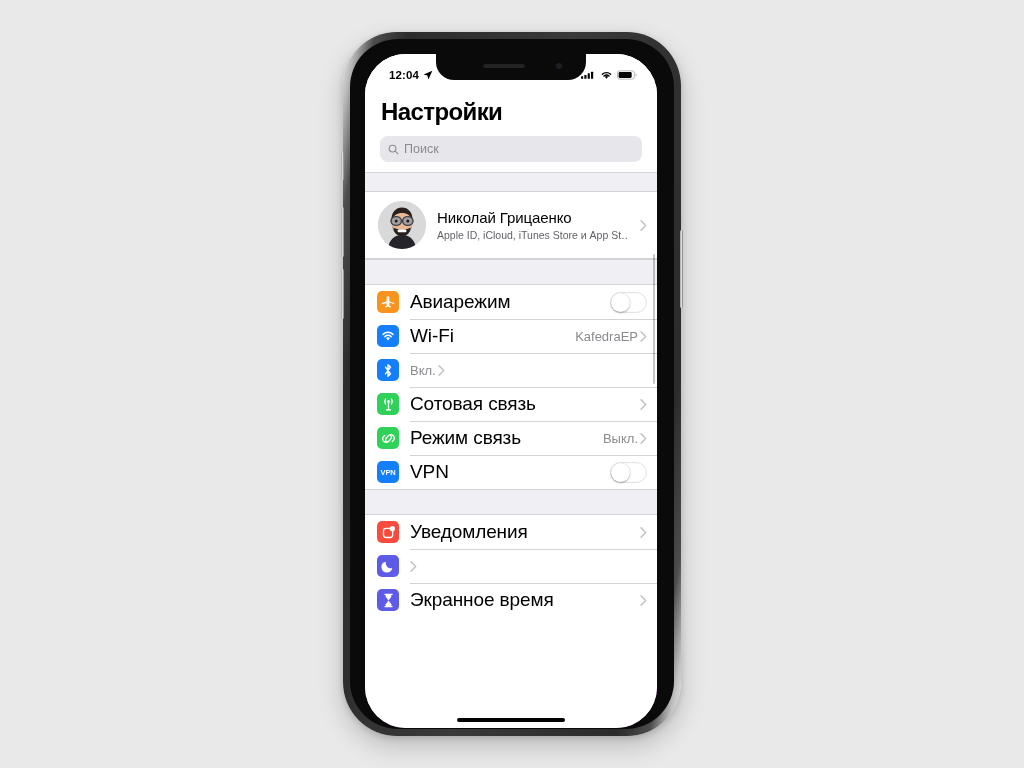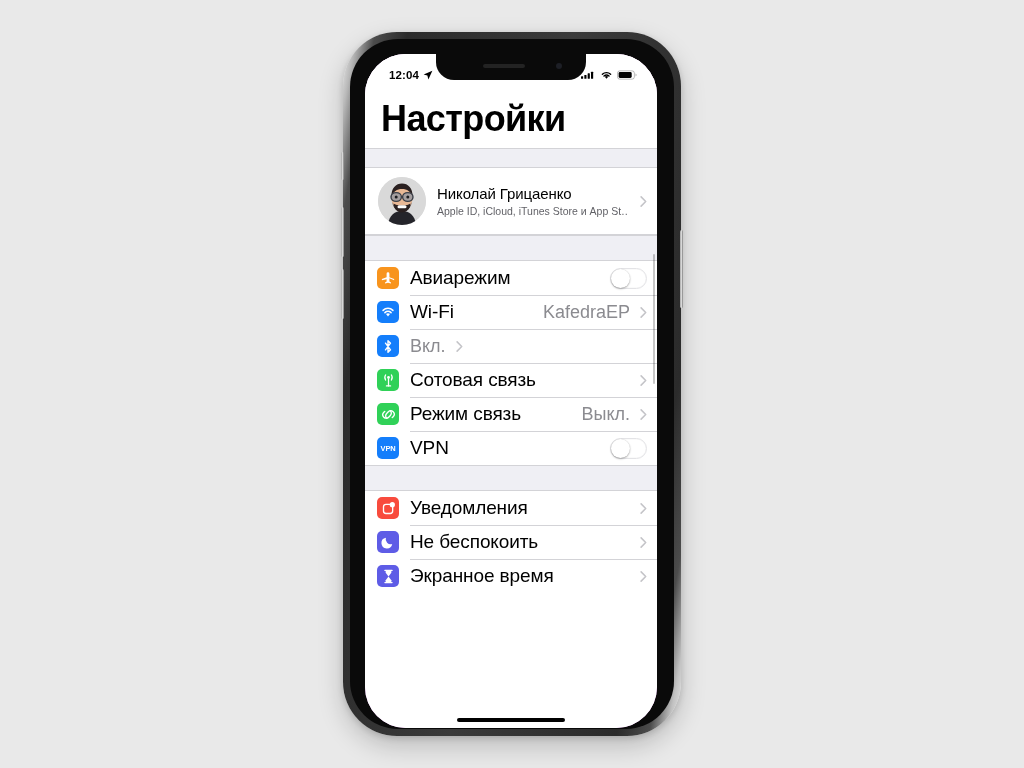--- a/index.html
+++ b/index.html
@@ -115,21 +115,21 @@
     top: 0; left: 0;
     width: 100%;
     height: 100%;
     background: #fff;
     overflow: hidden;
   }
 
   #header-area { padding-top: 44px; background: #fff; }
 
   #page-title {
-    font-size: 36px;
+    font-size: 24px;
     font-weight: bold;
     letter-spacing: -0.6px;
     color: #000;
     padding: 0 16px 8px 16px;
   }
 
   #search-wrap { padding: 2px 15px 10px 15px; background: #fff; }
   #search-field {
     height: 26px;
     background: #e6e6eb;
@@ -220,23 +220,23 @@
 
   .row-label {
     font-size: 19px;
     color: #000;
     letter-spacing: -0.1px;
     flex: 1;
     white-space: nowrap;
   }
 
   .row-value {
-    font-size: 18px;
+    font-size: 13px;
     color: #8b8b90;
-    margin-right: 10px;
+    margin-right: 2px;
     white-space: nowrap;
   }
 
   .chevron {
     width: 7px; height: 11px;
     flex: 0 0 auto;
     color: #c4c4c8;
   }
 
   
@@ -326,20 +326,29 @@
             <path d="M24.2 4.2 a2 2 0 0 1 0 3.6 Z" fill="#000" fill-opacity="0.38"></path>
           </svg>
         </div>
       </div>
 
       <div id="content">
 
         <div id="header-area">
           <div id="page-title">Настройки</div>
 
+          <div id="search-wrap">
+            <div id="search-field">
+              <svg width="11" height="11" viewBox="0 0 14 14">
+                <circle cx="5.8" cy="5.8" r="4.3" stroke="#8b8b90" stroke-width="1.4" fill="none"></circle>
+                <path d="M9.2 9.2 L12.7 12.7" stroke="#8b8b90" stroke-width="1.4" stroke-linecap="round"></path>
+              </svg>
+              <span id="search-placeholder">Поиск</span>
+            </div>
+          </div>
         </div>
 
         <div class="group-gap small"></div>
 
         <div class="group">
           <div id="profile-row">
             <div id="avatar">
               <svg width="48" height="48" viewBox="0 0 48 48">
                 <circle cx="24" cy="24" r="24" fill="#d9d9d9"></circle>
                 <path d="M10 48 C11 38 17 34 24 34 C31 34 37 38 38 48 Z" fill="#24242a"></path>
@@ -466,21 +475,20 @@
             </svg>
           </div>
 
 
           <div class="row">
             <div class="icon-tile" style="background:#5e5ce6">
               <svg width="14" height="14" viewBox="0 0 16 16">
                 <path d="M12.8 10.2 A5.7 5.7 0 0 1 5.6 3 A6.2 6.2 0 1 0 12.8 10.2 Z" fill="#fff"></path>
               </svg>
             </div>
-            <span class="row-label">Не беспокоить</span>
             <svg class="chevron" viewBox="0 0 8 13">
               <path d="M1.2 1 L6.6 6.5 L1.2 12" stroke="currentColor" stroke-width="1.8" fill="none" stroke-linecap="round" stroke-linejoin="round"></path>
             </svg>
           </div>
 
           <div class="row">
             <div class="icon-tile" style="background:#5e5ce6">
               <svg width="13" height="15" viewBox="0 0 14 17">
                 <path d="M3 1.6 h8 M3 15.4 h8" stroke="#fff" stroke-width="1.6" stroke-linecap="round"></path>
                 <path d="M3.8 1.6 v2.6 L7 8.5 L10.2 4.2 V1.6 Z" fill="#fff"></path>

